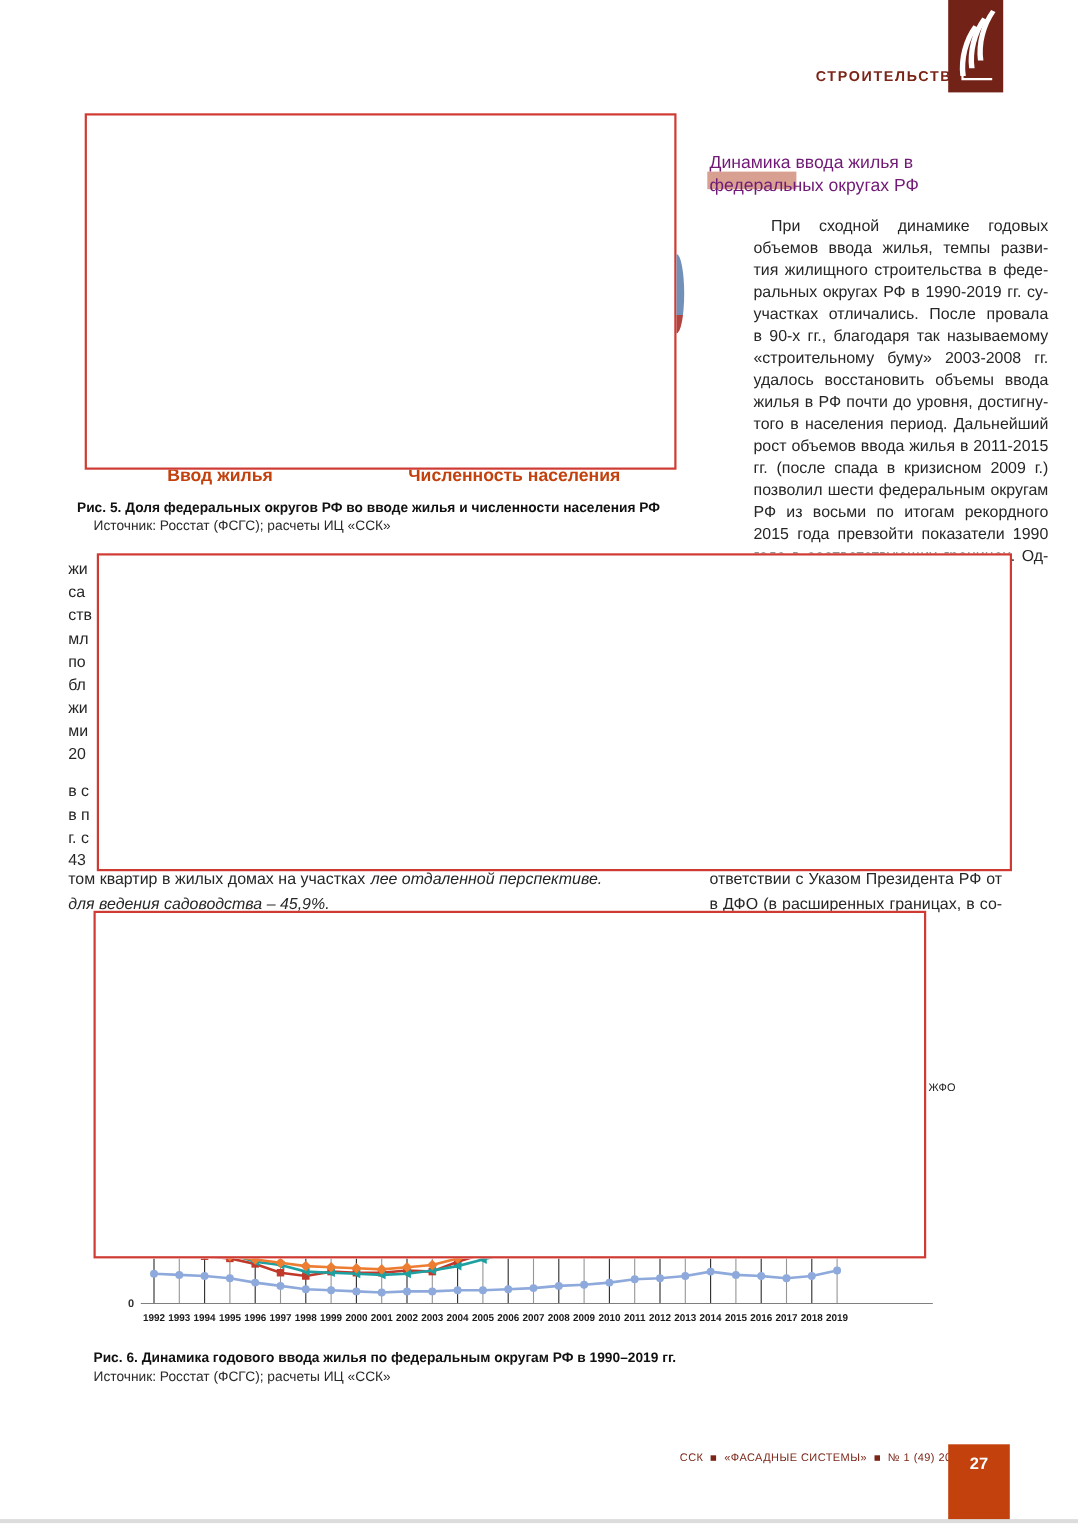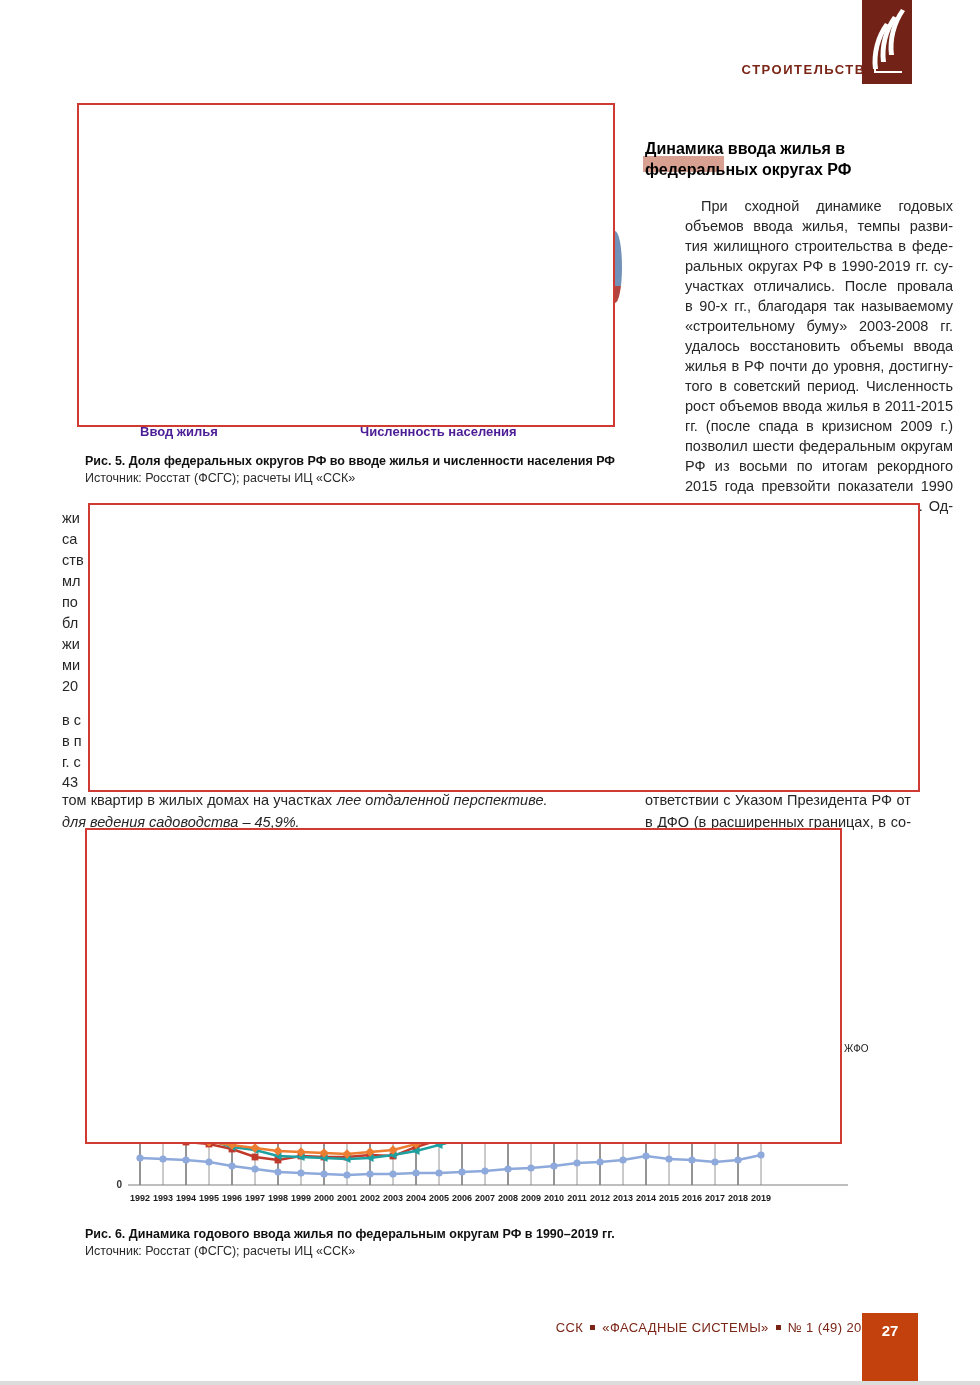--- a/index.html
+++ b/index.html
@@ -16,33 +16,33 @@
   #box1{left:77px;top:103px;width:538px;height:324px;}
   #box2{left:88px;top:503px;width:832px;height:289px;}
   #box3{left:85px;top:828px;width:757px;height:316px;}
 
   
   .pie-sliver{left:615px;top:231px;width:7px;height:72px;z-index:6;
     background:linear-gradient(to bottom,#7291b8 0 55px,#b2443f 55px 72px);
     border-radius:0 100% 100% 0 / 0 50% 50% 0;}
 
   
-  .fig5-label{top:424px;font-size:13px;font-weight:bold;color:#4c1d95;}
+  .fig5-label{top:424px;font-size:16px;font-weight:bold;color:#c2410c;text-align:center;}
   #fig5-label-left{left:140px;width:120px;}
   #fig5-label-right{left:360px;width:215px;}
   .caption{font-size:12.5px;font-weight:bold;color:#101010;white-space:nowrap;}
   .source{font-size:12.5px;color:#2a2a2a;white-space:nowrap;}
-  #fig5-caption{left:85px;top:454px;}
+  #fig5-caption{left:70px;top:454px;}
   #fig5-source{left:85px;top:471px;}
   #fig6-caption{left:85px;top:1227px;}
   #fig6-source{left:85px;top:1244px;}
 
   
   .article-heading{left:645px;top:138px;width:280px;font-size:16px;line-height:21px;
-    font-weight:bold;color:#000000;z-index:1;}
+    font-weight:normal;color:#701a75;z-index:1;}
   .heading-highlight{left:643px;top:156px;width:81px;height:16px;background:#d8a090;z-index:0;}
   .rcol{left:645px;top:196px;width:268px;z-index:1;margin-left:40px;}
   .jline{font-size:14.5px;line-height:20px;color:#262626;text-align:justify;text-align-last:justify;white-space:nowrap;}
   .rcol .jline:first-child{padding-left:16px;}
   .tailcol{left:645px;top:789px;width:266px;}
   .tailcol .jline{line-height:22px;}
 
   
   .lfrag{left:62px;width:270px;font-size:14.5px;color:#262626;z-index:1;}
   #lfrag1{top:508px;}
@@ -50,25 +50,25 @@
   #lfrag2{top:710px;}
   #lfrag2 div{line-height:20.8px;}
   .lcol-end{left:62px;top:789px;width:270px;z-index:1;}
   .lcol-end .jline{line-height:22px;}
   .col-end .jline:last-child{text-align-last:left;font-style:italic;}
   .mcol{left:337px;top:789px;width:283px;z-index:1;}
   .mcol .jline{line-height:22px;}
 
   
   #fig6-chart{left:0;top:1138px;z-index:1;}
-  .legend-fragment{left:844px;top:1043px;font-size:10px;color:#222;z-index:6;}
+  .legend-fragment{left:844px;top:984px;font-size:10px;color:#222;z-index:6;}
 
   
   .footer{top:1320px;right:135px;display:flex;align-items:center;gap:7px;
-    font-size:13px;color:#7b2517;letter-spacing:0.4px;}
+    font-size:10px;color:#7b2517;letter-spacing:0.4px;}
   .footer .bullet{width:5px;height:5px;background:#7b2517;display:inline-block;}
   .pagenum-box{left:862px;top:1313px;width:56px;height:69px;background:#c2410c;
     color:#ffffff;font-size:15px;font-weight:bold;text-align:center;padding-top:9px;box-sizing:border-box;}
   .bottom-strip{left:0;top:1381px;width:980px;height:4px;background:#dcdcdc;}
 </style>
 </head>
 <body>
 
 <div id="page">
 
@@ -94,21 +94,21 @@
   <div class="abs rcol">
       <div class="jline">При сходной динамике годовых</div>
       <div class="jline">объемов ввода жилья, темпы разви-</div>
       <div class="jline">тия жилищного строительства в феде-</div>
       <div class="jline">ральных округах РФ в 1990-2019 гг. су-</div>
       <div class="jline">участках отличались. После провала</div>
       <div class="jline">в 90-х гг., благодаря так называемому</div>
       <div class="jline">«строительному буму» 2003-2008 гг.</div>
       <div class="jline">удалось восстановить объемы ввода</div>
       <div class="jline">жилья в РФ почти до уровня, достигну-</div>
-      <div class="jline">того в советский период. Численность</div>
+      <div class="jline">того в населения период. Дальнейший</div>
       <div class="jline">рост объемов ввода жилья в 2011-2015</div>
       <div class="jline">гг. (после спада в кризисном 2009 г.)</div>
       <div class="jline">позволил шести федеральным округам</div>
       <div class="jline">РФ из восьми по итогам рекордного</div>
       <div class="jline">2015 года превзойти показатели 1990</div>
       <div class="jline">года в соответствующих границах. Од-</div>
     </div>
 
   <div id="box2" class="abs redbox"></div>
 

